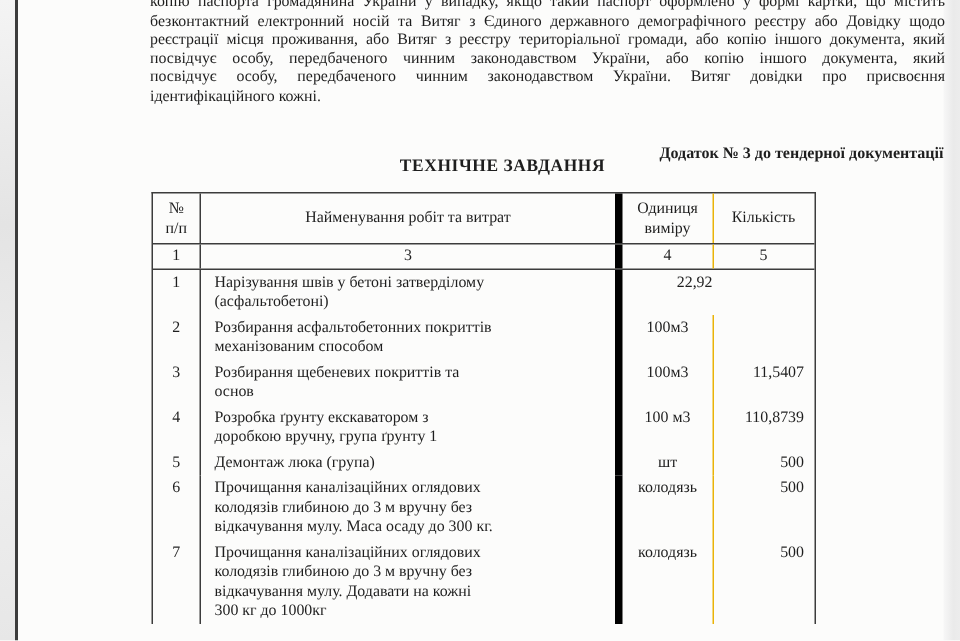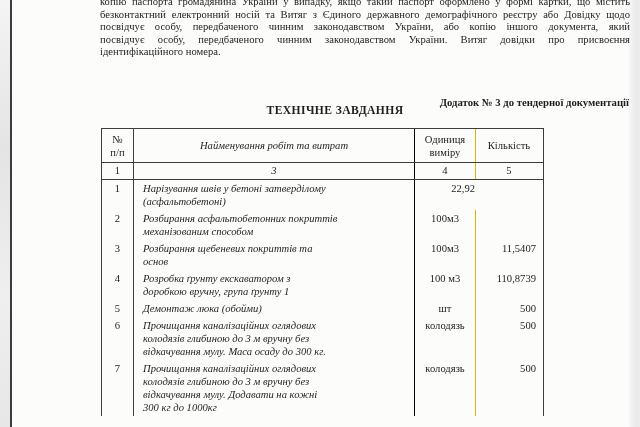--- a/index.html
+++ b/index.html
@@ -36,21 +36,21 @@
   }
   .ttable {
     position:absolute; left:101px; top:128px; width:443px;
     box-sizing:border-box;
     border:1.5px solid #3c3c3c; border-bottom:none;
     font-size:10.6px; line-height:13px;
   }
   .trow { display:flex; }
   .cell { box-sizing:border-box; }
   .c1 { width:32px;  border-right:1px solid #3c3c3c; text-align:center; }
-  .c2 { width:281px; border-right:1px solid #000000;font-style:italic; }
+  .c2 { width:281px; border-right:5px solid #000000; }
   .c3 { width:61px;  border-right:1px solid #eab308; text-align:center; }
   .c4 { width:66px;  text-align:right; }
   .thead { height:33px; border-bottom:1px solid #3c3c3c; }
   .thead .cell {
     display:flex; align-items:center; justify-content:center;
     text-align:center; white-space:pre-line;
   }
   .tnums { height:16px; border-bottom:1px solid #3c3c3c; }
   .tnums .cell { line-height:15px; text-align:center; }
   .tdata .cell { padding-top:2px; padding-bottom:2px; }
@@ -61,23 +61,24 @@
 </head>
 <body>
 
 <div class="left-gutter"></div>
 <div class="page-edge"></div>
 <div class="right-gutter"></div>
 
 <div class="paragraph">
   <div class="para-line">копію паспорта громадянина України у випадку, якщо такий паспорт оформлено у формі картки, що містить</div>
   <div class="para-line">безконтактний електронний носій та Витяг з Єдиного державного демографічного реєстру або Довідку щодо</div>
+  <div class="para-line">реєстрації місця проживання, або Витяг з реєстру територіальної громади, або копію іншого документа, який</div>
   <div class="para-line">посвідчує особу, передбаченого чинним законодавством України, або копію іншого документа, який</div>
   <div class="para-line">посвідчує особу, передбаченого чинним законодавством України. Витяг довідки про присвоєння</div>
-  <div class="para-line para-line--last">ідентифікаційного номера.</div>
+  <div class="para-line para-line--last">ідентифікаційного кожні.</div>
 </div>
 
 <div class="appendix">Додаток № 3 до тендерної документації</div>
 
 <div class="title">ТЕХНІЧНЕ ЗАВДАННЯ</div>
 
 <div class="ttable">
   <div class="trow thead">
     <div class="cell c1">№
 п/п</div>
@@ -114,21 +115,21 @@
   </div>
   <div class="trow tdata">
     <div class="cell c1">4</div>
     <div class="cell c2">Розробка ґрунту екскаватором з
 доробкою вручну, група ґрунту 1</div>
     <div class="cell c3">100 м3</div>
     <div class="cell c4">110,8739</div>
   </div>
   <div class="trow tdata">
     <div class="cell c1">5</div>
-    <div class="cell c2">Демонтаж люка (обойми)</div>
+    <div class="cell c2">Демонтаж люка (група)</div>
     <div class="cell c3">шт</div>
     <div class="cell c4">500</div>
   </div>
   <div class="trow tdata">
     <div class="cell c1">6</div>
     <div class="cell c2">Прочищання каналізаційних оглядових
 колодязів глибиною до 3 м вручну без
 відкачування мулу. Маса осаду до 300 кг.</div>
     <div class="cell c3">колодязь</div>
     <div class="cell c4">500</div>

